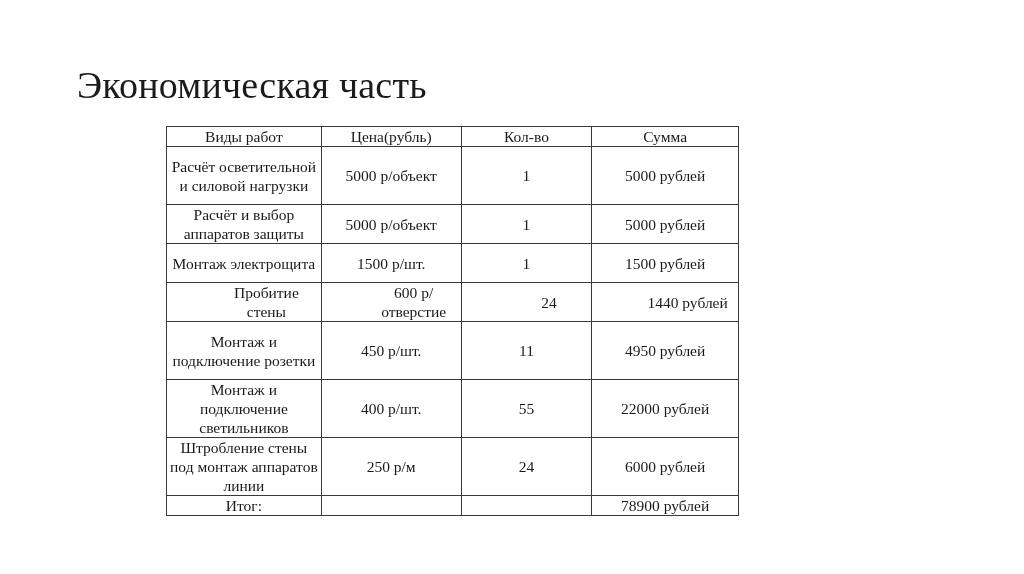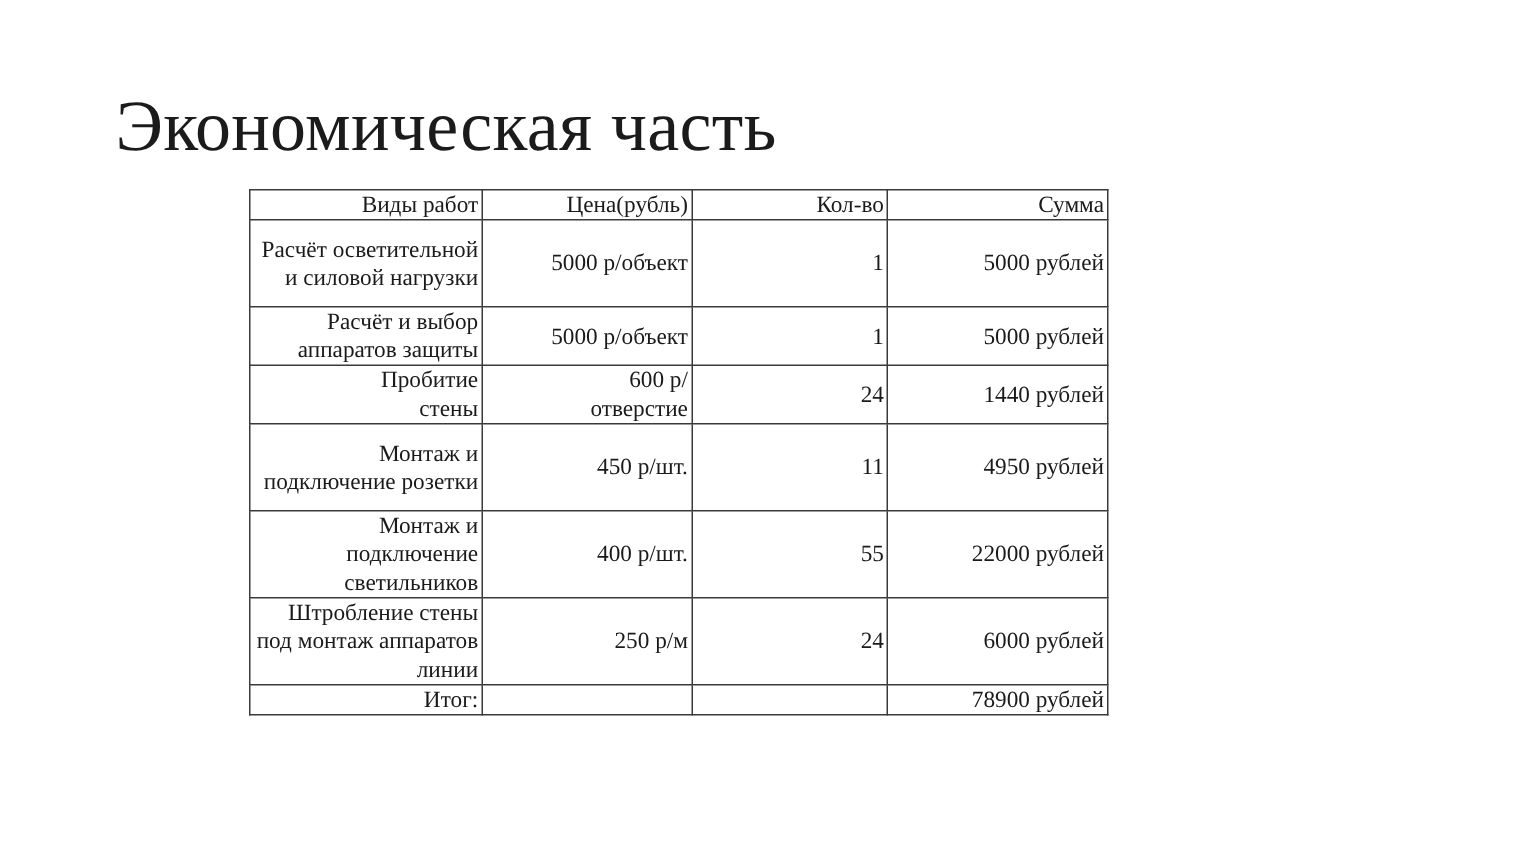--- a/index.html
+++ b/index.html
@@ -1,22 +1,22 @@
 <!DOCTYPE html>
 <html><head>
 <meta charset="utf-8">
 <style>
   html, body { margin: 0; padding: 0; background: #ffffff; }
   body { width: 1024px; height: 574px; position: relative; overflow: hidden;
          font-family: "Liberation Serif", "DejaVu Serif", serif; color: #1a1a1a; }
-  .title { position: absolute; left: 77px; top: 62px; font-size: 48px; line-height: 46px;
+  .title { position: absolute; left: 77px; top: 62px; font-size: 38px; line-height: 46px;
            font-weight: normal; margin: 0; color: #1b1b1b; letter-spacing: 0.2px; }
   table.econ { position: absolute; left: 166px; top: 126px; width: 573px;
                border-collapse: collapse; font-size: 15.5px; line-height: 19px; }
-  table.econ th, table.econ td { border: 1px solid #3a3a3a; text-align: right; vertical-align: middle;
+  table.econ th, table.econ td { border: 1px solid #3a3a3a; text-align: center; vertical-align: middle;
                padding: 0 2px; font-weight: normal; }
   table.econ th { height: 19px; }
   col.c1 { width: 155px; } col.c2 { width: 140px; } col.c3 { width: 131px; } col.c4 { width: 147px; }
   tr.h3 td { height: 57px; }
   tr.h2 td { height: 38px; }
   tr.h1 td { height: 19px; padding-left: 47px; }
   tr.total td { height: 19px; }
 </style>
 </head>
 <body>
@@ -44,20 +44,26 @@
       <td>5000 р/объект</td>
       <td>1</td>
       <td>5000 рублей</td>
     </tr>
     <tr class="h2">
       <td>Расчёт и выбор аппаратов защиты</td>
       <td>5000 р/объект</td>
       <td>1</td>
       <td>5000 рублей</td>
     </tr>
+    <tr class="h2">
+      <td>Монтаж электрощита</td>
+      <td>1500 р/шт.</td>
+      <td>1</td>
+      <td>1500 рублей</td>
+    </tr>
     <tr class="h1">
       <td>Пробитие стены</td>
       <td>600 р/отверстие</td>
       <td>24</td>
       <td>1440 рублей</td>
     </tr>
     <tr class="h3">
       <td>Монтаж и подключение розетки</td>
       <td>450 р/шт.</td>
       <td>11</td>

